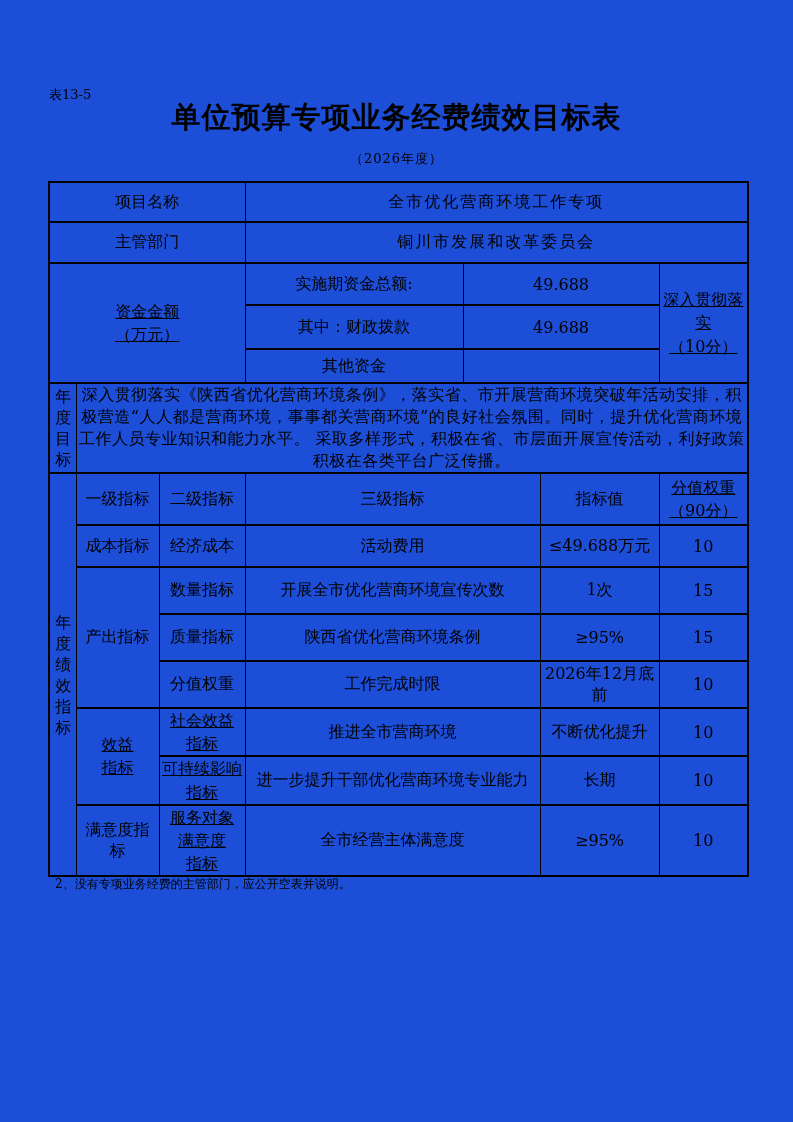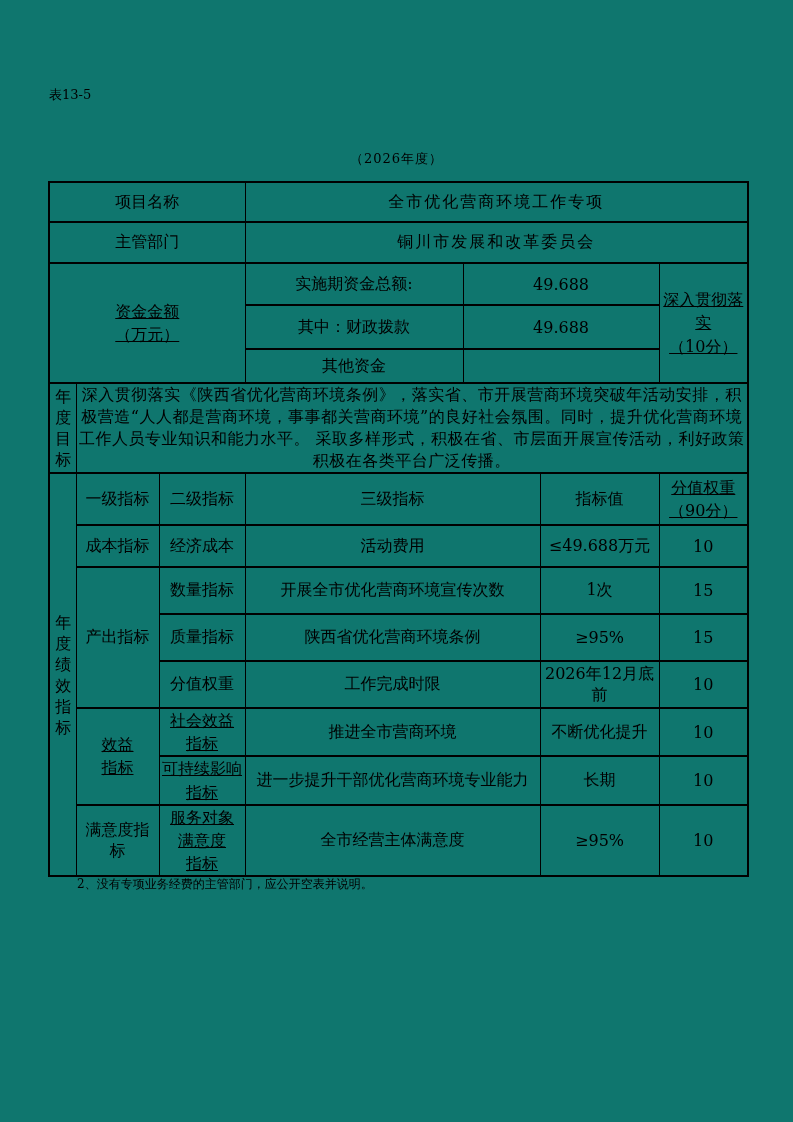--- a/index.html
+++ b/index.html
@@ -1,19 +1,19 @@
 <!DOCTYPE html>
 <html><head>
 <meta charset="utf-8">
 <style>
   html,body{margin:0;padding:0;background:#888;}
   .page{
     position:relative;
     width:793px;height:1122px;
-    background:#0f766e;
+    background:#1d4ed8;
     margin:0 auto;
     font-family:"DejaVu Serif","Liberation Serif",serif;
     color:#000;
     overflow:hidden;
   }
   .table-no{
     position:absolute;left:49px;top:86px;
     font-size:13px;
   }
   .doc-title{
@@ -52,28 +52,29 @@
     letter-spacing:0.5px;
   }
   .sub-center{text-align:center;}
   .sub-right{text-align:right;padding-right:6px;}
   .l3cell{text-align:left;padding-left:6px;}
   .wide-val{letter-spacing:2px;}
   .notes{
     position:absolute;left:46px;top:877px;
     font-size:12px;line-height:15px;
   }
-  .notes .n2{margin-left:31px;text-align:right;}
+  .notes .n2{margin-left:9px;text-align:right;}
 </style>
 </head>
 <body>
 
 <div class="page">
 
   <div class="table-no">表13-5</div>
+  <div class="doc-title">单位预算专项业务经费绩效目标表</div>
   <div class="doc-subtitle">（2026年度）</div>
 
   <table class="main">
     <colgroup>
       <col style="width:27px">
         <col style="width:83px">
         <col style="width:86px">
       <col style="width:218px">
         <col style="width:77px">
         <col style="width:119px">

